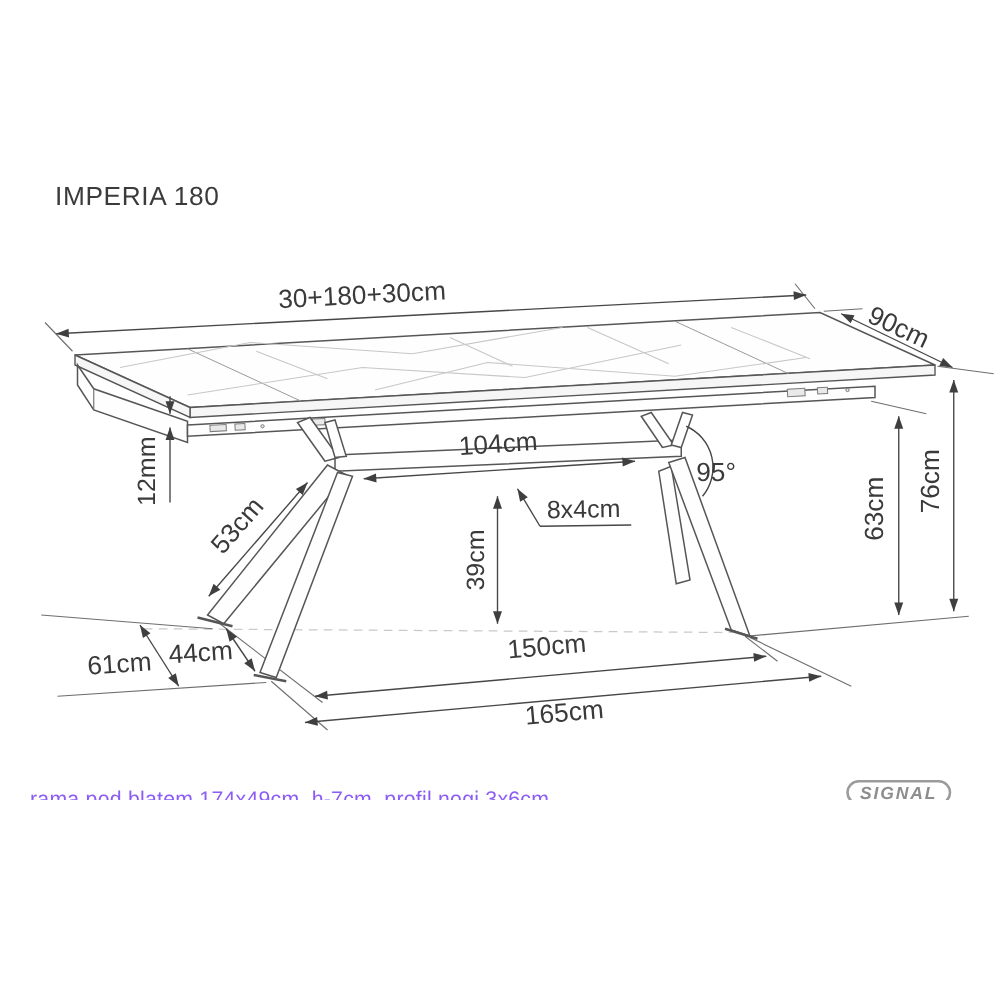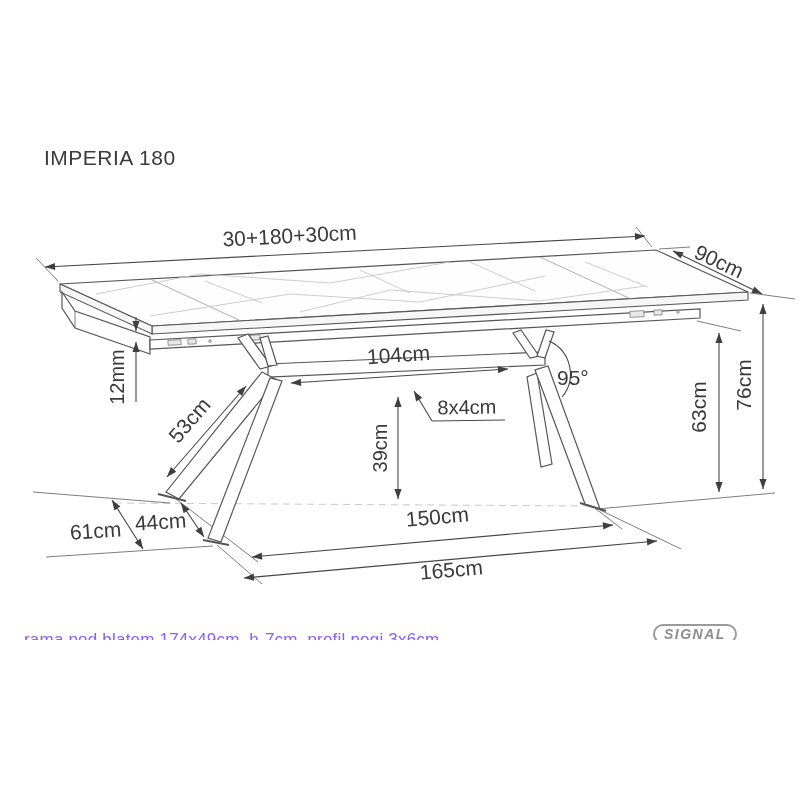--- a/index.html
+++ b/index.html
@@ -1,21 +1,21 @@
 <!DOCTYPE html>
 <html><head>
 <meta charset="utf-8">
 <style>
   html,body{margin:0;padding:0;background:#fff;}
   #canvas{position:relative;width:800px;height:640px;background:#ffffff;overflow:hidden;
           font-family:"Liberation Sans", sans-serif;}
   #drawing{position:absolute;left:0;top:0;}
   .title{position:absolute;left:44px;top:146px;font-size:21px;letter-spacing:.5px;color:#3b3b3b;}
   .caption{position:absolute;left:24px;top:630px;font-size:17px;color:#8b5cf6;letter-spacing:.2px;}
-  .logo{position:absolute;left:653px;top:624px;text-align:left;}
+  .logo{position:absolute;left:677px;top:624px;text-align:left;}
   .logo .brand{display:inline-block;border:2px solid #9b9b9b;border-radius:12px;padding:0 9px;
                font-size:14px;line-height:16px;font-weight:bold;font-style:italic;
                letter-spacing:1.5px;color:#8d8d8d;}
   .logo .sub{font-size:8px;letter-spacing:3px;color:#a8a8a8;margin-top:1px;margin-right:4px;}
   svg text{fill:#3a3a3a;font-family:"Liberation Sans", sans-serif;}
   .dim{stroke:#474747;stroke-width:1.1;fill:none;}
   .ext{stroke:#6e6e6e;stroke-width:0.9;fill:none;}
   .part{stroke:#565656;stroke-width:1.2;fill:#fefefe;}
   .edge{stroke:#565656;stroke-width:1.1;fill:#f6f6f6;}
   .vein{stroke:#c7c7c7;stroke-width:0.9;fill:none;}

